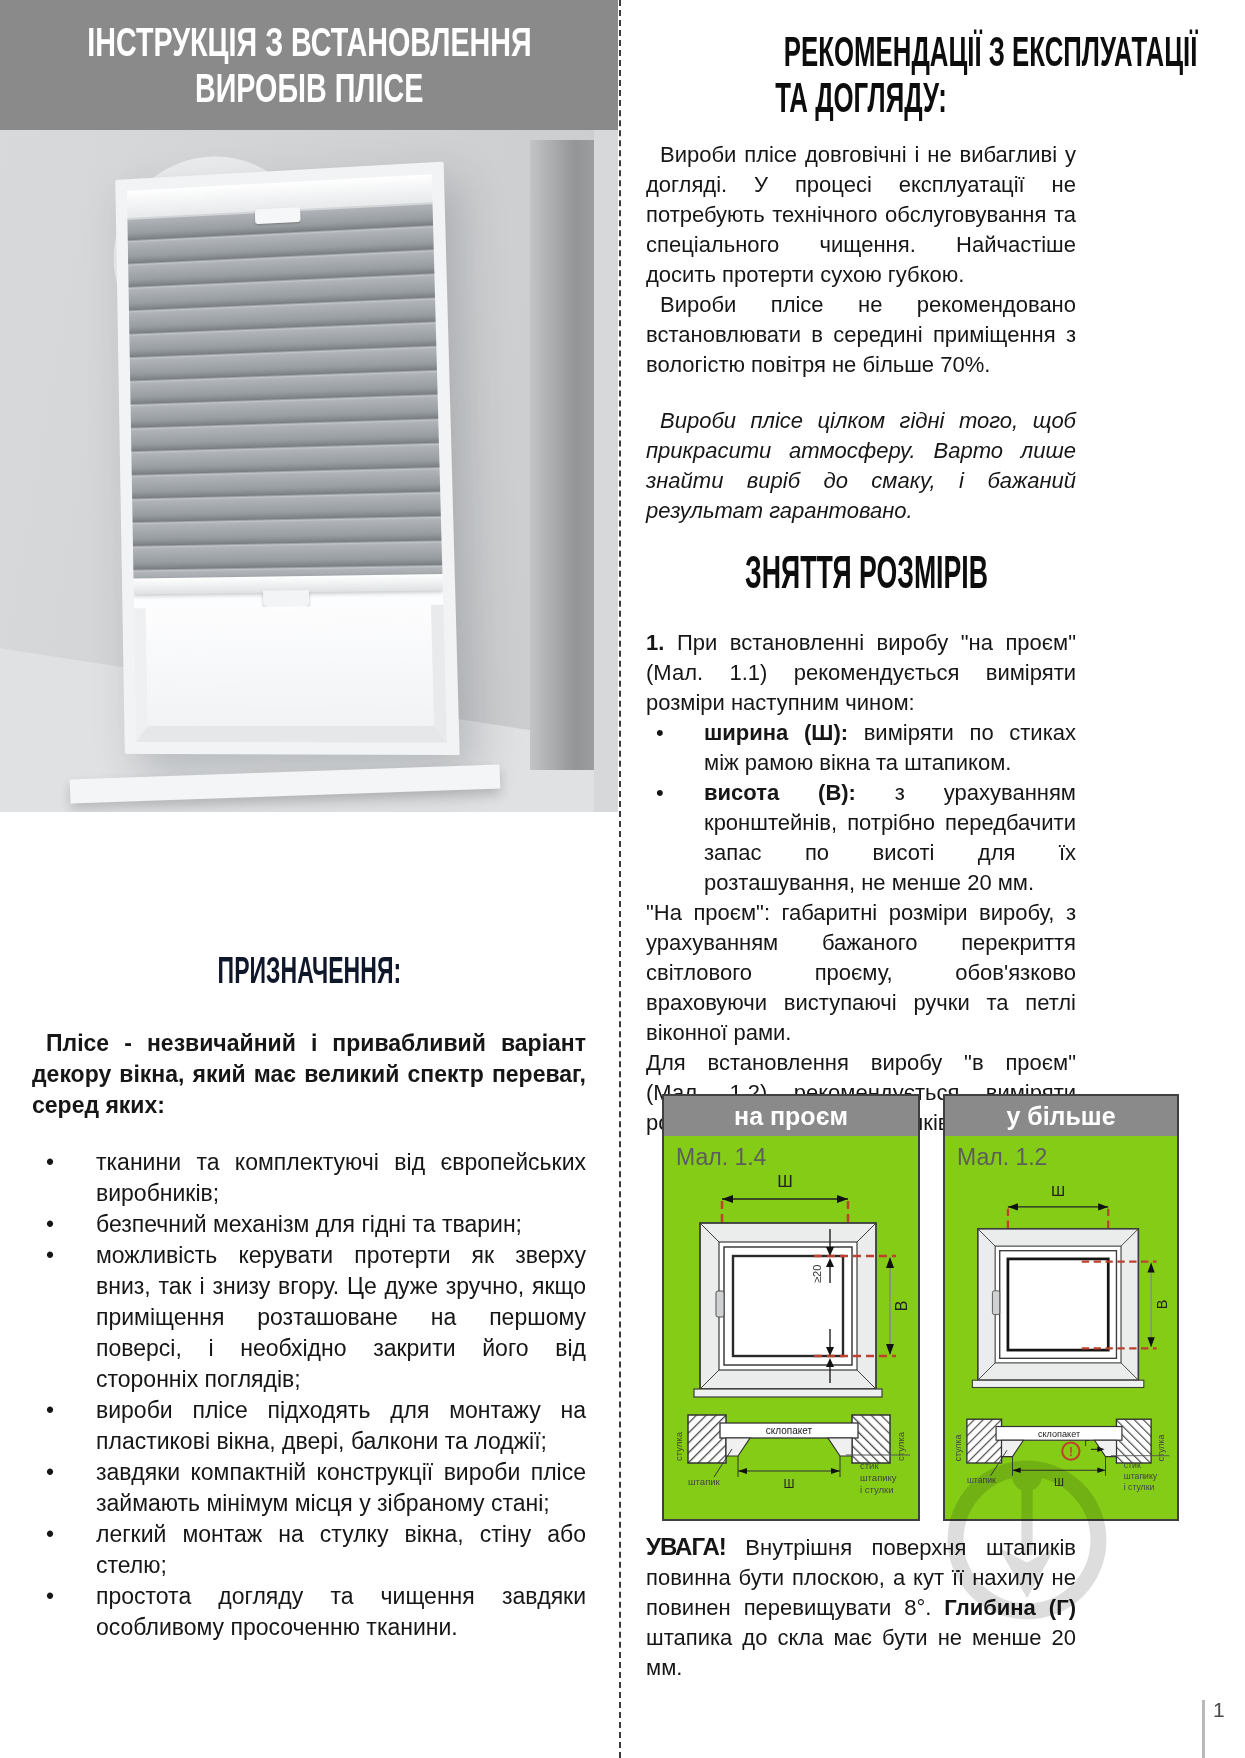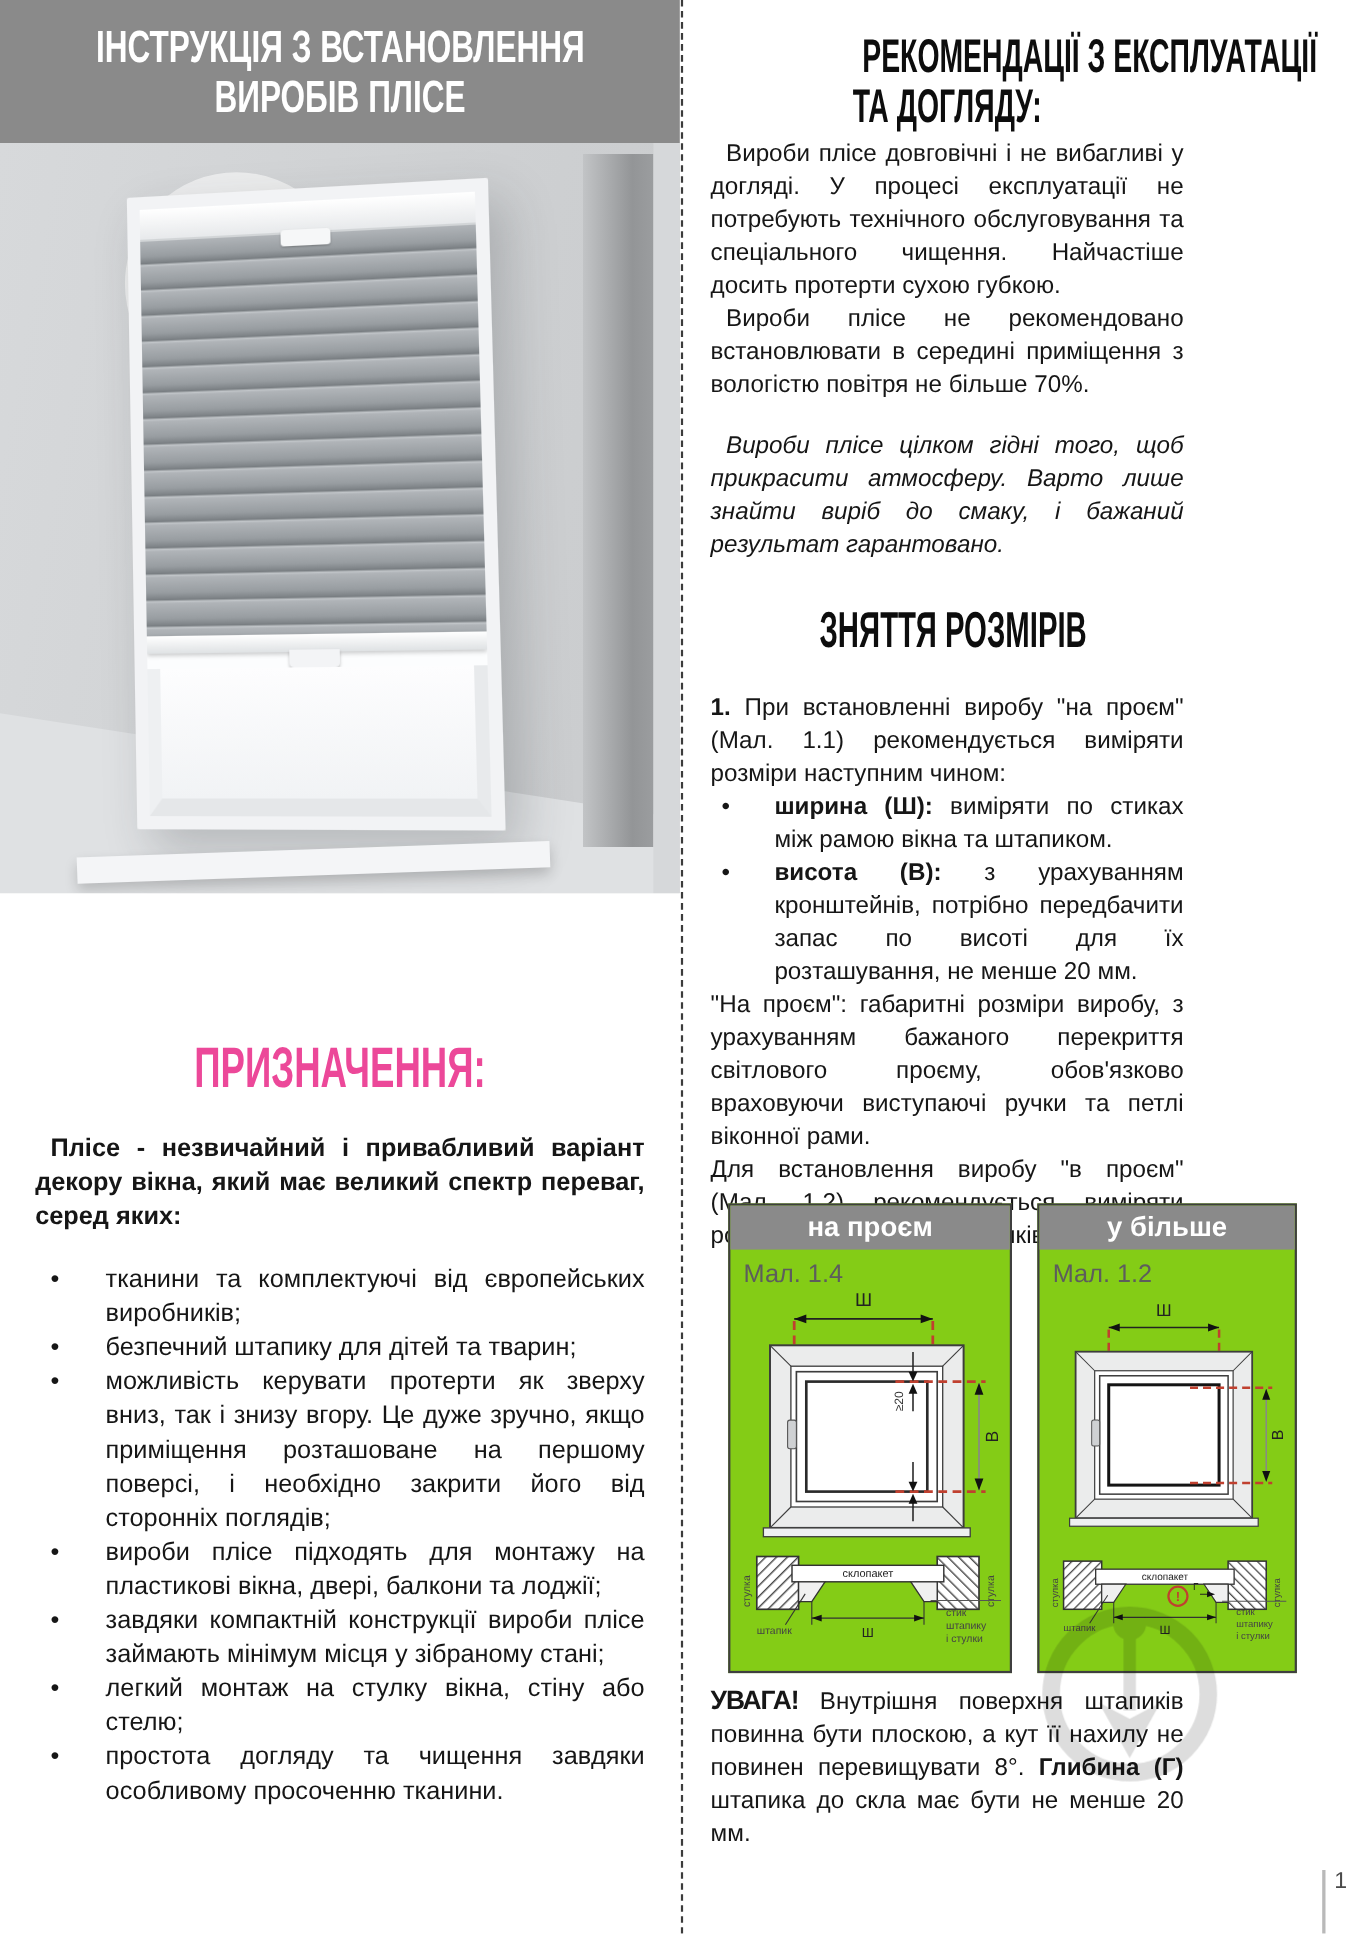--- a/index.html
+++ b/index.html
@@ -44,34 +44,34 @@
   .blind-botrail{position:absolute;left:0;top:396px;right:0;height:16px;background:linear-gradient(#ffffff,#dfe2e4);
          box-shadow:0 2px 4px rgba(0,0,0,.2);}
   .blind-tab-bottom{position:absolute;left:50%;top:410px;width:46px;height:16px;margin-left:-23px;
          background:#f3f4f6;border-radius:0 0 4px 4px;box-shadow:0 2px 3px rgba(0,0,0,.25);}
   .win-glass{position:absolute;left:0;top:426px;right:0;bottom:0;background:linear-gradient(#fdfdfe,#f1f3f5);
          border-left:12px solid #eef0f2;border-right:12px solid #e8eaec;border-bottom:16px solid #e5e7e9;}
   .photo-sill{position:absolute;left:70px;bottom:16px;width:430px;height:24px;background:#f4f5f7;
          transform:rotate(-2deg);box-shadow:0 6px 12px rgba(0,0,0,.18);}
 
   .purpose{position:absolute;left:0;top:944px;width:618px;}
-  .purpose-h{text-align:center;font-size:52px;line-height:54px;color:#ec4899;}
+  .purpose-h{text-align:center;font-size:36px;line-height:54px;color:#0f172a;}
   .purpose-intro{margin:30px 32px 0 32px;font-size:23px;line-height:31px;font-weight:bold;}
   .purpose-list{list-style:none;margin:26px 32px 0 32px;padding:0;font-size:23px;line-height:31px;}
   .purpose-list li{position:relative;padding-left:64px;text-align:justify;}
   .purpose-list .mk{position:absolute;left:14px;top:0;}
 
   
   .right-col{position:absolute;left:646px;top:0;width:560px;}
   .r-text{width:430px;font-size:22px;line-height:30px;}
   .care{position:absolute;left:0;top:28px;}
   .care-h{text-align:center;font-size:43px;line-height:46px;color:#0d0d0d;}
   .care-h .cond{transform:scaleX(.60);}
   .care p{margin:0;}
-  .care .p1{margin-top:4px;}
+  .care .p1{margin-top:20px;}
   .care .p3{margin-top:26px;font-style:italic;}
 
   .measure{position:absolute;left:0;top:548px;}
   .measure-h{text-align:right;font-size:46px;line-height:48px;color:#0d0d0d;}
   .measure-h .cond{transform:scaleX(.58);}
   .measure .step{margin-top:32px;}
   .m-list{list-style:none;margin:0;padding:0;}
   .m-list li{position:relative;padding-left:58px;text-align:justify;}
   .m-list .mk{position:absolute;left:10px;top:0;}
   .measure p{margin:0;}
@@ -145,21 +145,21 @@
         </div>
       </div>
       <div class="photo-sill"></div>
     </div>
 
     <div class="purpose">
       <div class="purpose-h"><span class="cond">ПРИЗНАЧЕННЯ:</span></div>
       <p class="purpose-intro jt ind">Плісе - незвичайний і привабливий варіант декору вікна, який має великий спектр переваг, серед яких:</p>
       <ul class="purpose-list">
         <li><span class="mk">•</span><span>тканини та комплектуючі від європейських виробників;</span></li>
-        <li><span class="mk">•</span><span>безпечний штапику для дітей та тварин;</span></li>
+        <li><span class="mk">•</span><span>безпечний механізм для гідні та тварин;</span></li>
         <li><span class="mk">•</span><span>можливість керувати протерти як зверху вниз, так і знизу вгору. Це дуже зручно, якщо приміщення розташоване на першому поверсі, і необхідно закрити його від сторонніх поглядів;</span></li>
         <li><span class="mk">•</span><span>вироби плісе підходять для монтажу на пластикові вікна, двері, балкони та лоджії;</span></li>
         <li><span class="mk">•</span><span>завдяки компактній конструкції вироби плісе займають мінімум місця у зібраному стані;</span></li>
         <li><span class="mk">•</span><span>легкий монтаж на стулку вікна, стіну або стелю;</span></li>
         <li><span class="mk">•</span><span>простота догляду та чищення завдяки особливому просоченню тканини.</span></li>
       </ul>
     </div>
   </div>
 
   <div class="right-col">

